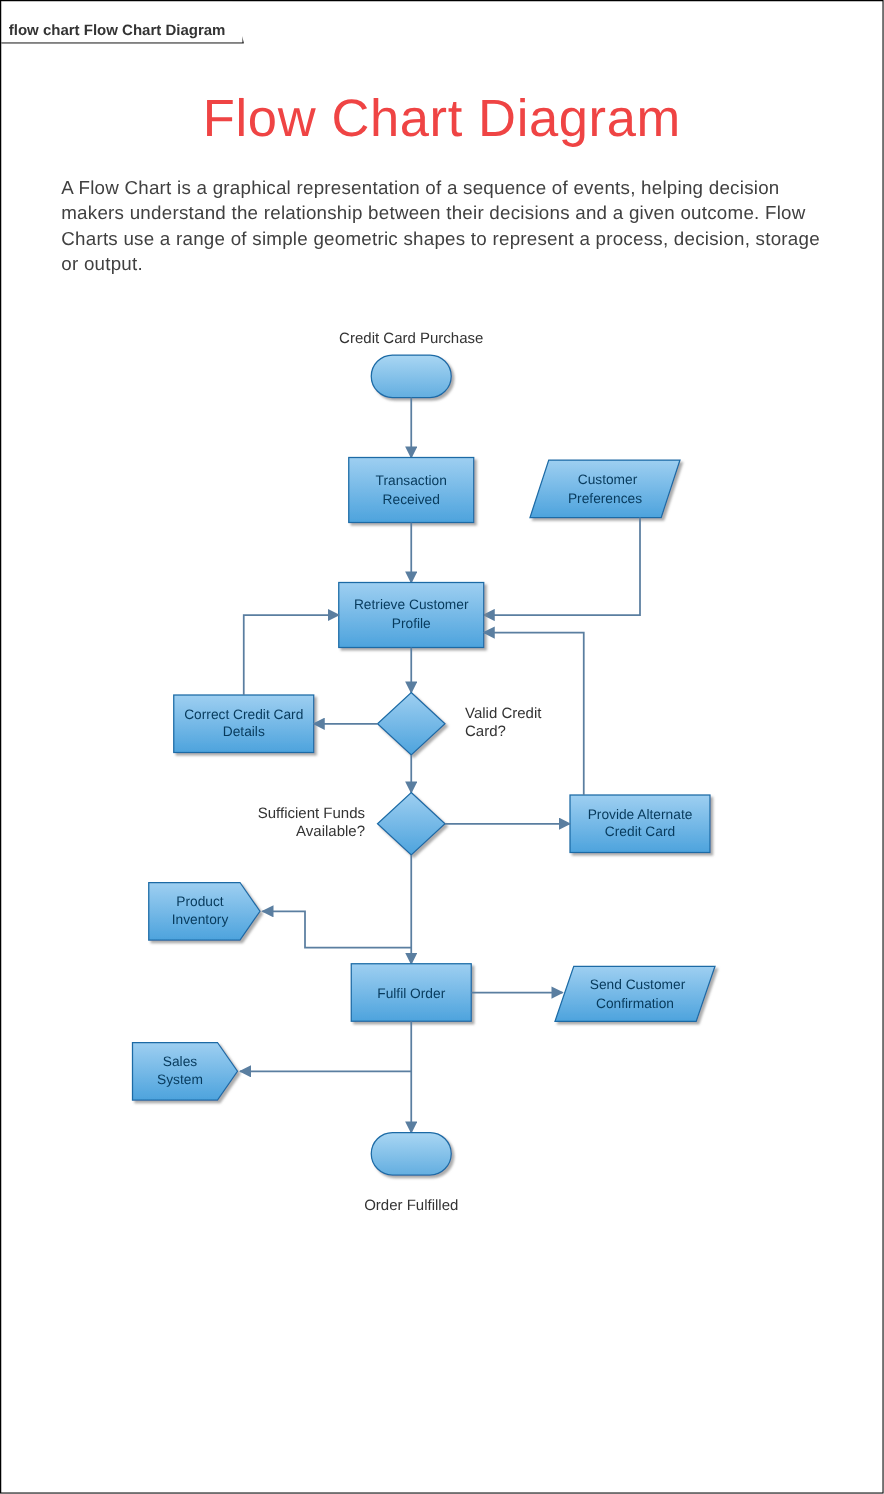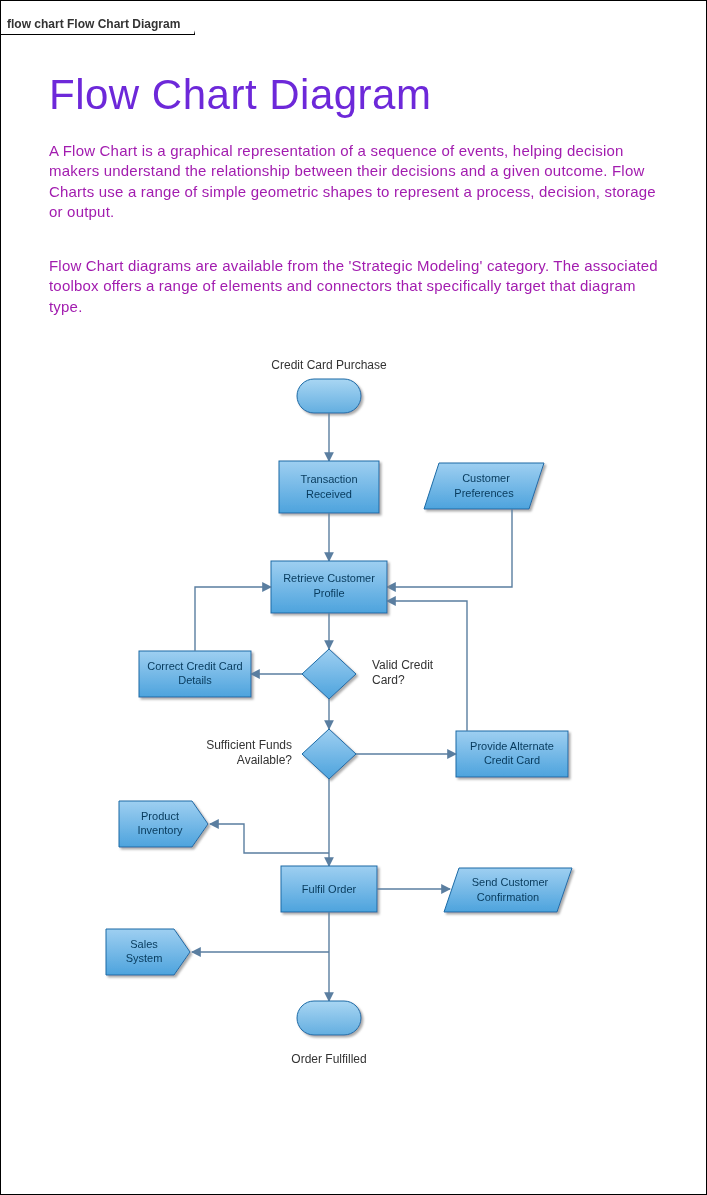--- a/index.html
+++ b/index.html
@@ -29,28 +29,29 @@
     clip-path: polygon(0 0, calc(100% - 10px) 0, 100% 100%, 0 100%);
     font-weight: bold;
     color: #333;
   }
   .content {
     padding: 70px 48px 0 48px;
   }
   h1.title {
     font-size: 42px;
     font-weight: normal;
-    color: #6d28d9;
+    color: #ef4444;
     margin: 0 0 22px 0;
     letter-spacing: 0.5px;
+    text-align: center;
   }
   p.desc {
     font-size: 15px;
     line-height: 1.35;
-    color: #a21caf;
+    color: #404040;
     margin: 0 0 34px 0;
     letter-spacing: 0.2px;
   }
   svg { display: block; margin: 0 auto; }
   .node-text {
     font-family: Arial, Helvetica, sans-serif;
     font-size: 11px;
     fill: #073a5c;
   }
   .label-text {
@@ -63,21 +64,20 @@
 <body>
 
 <div class="page">
   <div class="tab">
     <span>flow chart Flow Chart Diagram</span>
   </div>
 
   <div class="content">
     <h1 class="title">Flow Chart Diagram</h1>
     <p class="desc">A Flow Chart is a graphical representation of a sequence of events, helping decision makers understand the relationship between their decisions and a given outcome.  Flow Charts use a range of simple geometric shapes to represent a process, decision, storage or output.</p>
-    <p class="desc">Flow Chart diagrams are available from the 'Strategic Modeling' category.  The associated toolbox offers a range of elements and connectors that specifically target that diagram type.</p>
 
     <svg width="560" height="760" viewBox="0 0 560 760">
       <defs>
         <linearGradient id="gBox" x1="0" y1="0" x2="0" y2="1">
           <stop offset="0%" stop-color="#9ecff1"></stop>
           <stop offset="100%" stop-color="#4da3dd"></stop>
         </linearGradient>
         <linearGradient id="gTerm" x1="0" y1="0" x2="0" y2="1">
           <stop offset="0%" stop-color="#a9d6f3"></stop>
           <stop offset="100%" stop-color="#63aee0"></stop>

